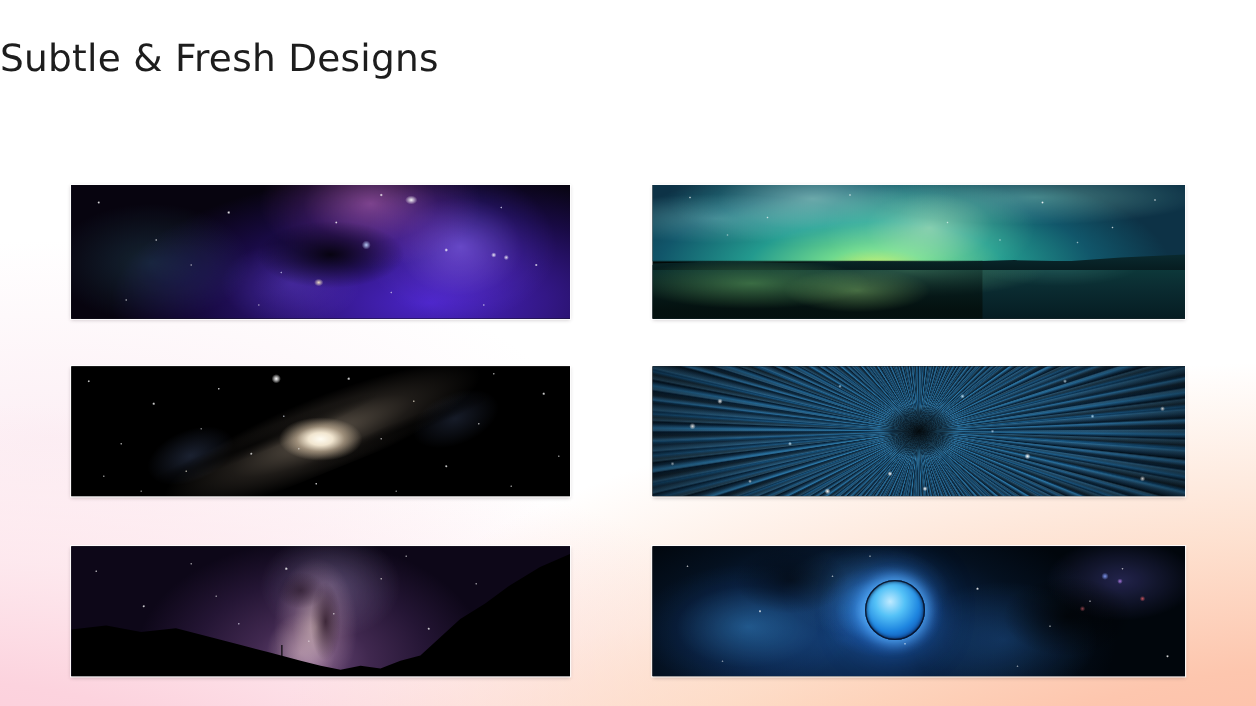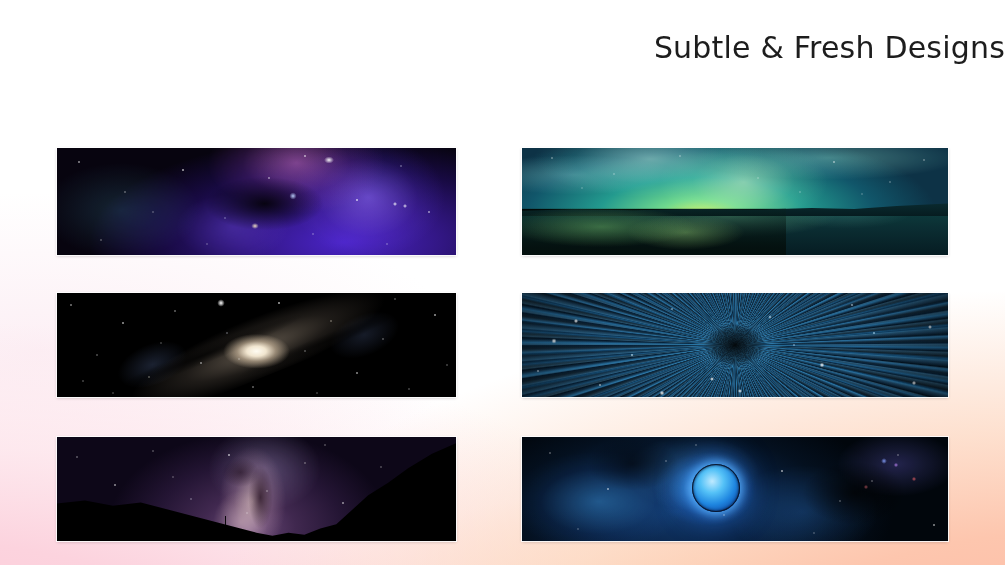--- a/index.html
+++ b/index.html
@@ -46,21 +46,21 @@
     background:
       radial-gradient(60% 40% at 4% 62%, rgba(250,226,236,0.55) 0%, rgba(255,255,255,0) 70%);
   }
 
   
   .title {
     position: absolute;
     left: 0;
     top: 30px;
     width: 1005px;
-    text-align: right;
+    text-align: left;
     font-size: 30px;
     font-weight: 400;
     letter-spacing: 0.2px;
     color: #1d1d1d;
     white-space: nowrap;
   }
 
   
   .grid {
     position: absolute;

